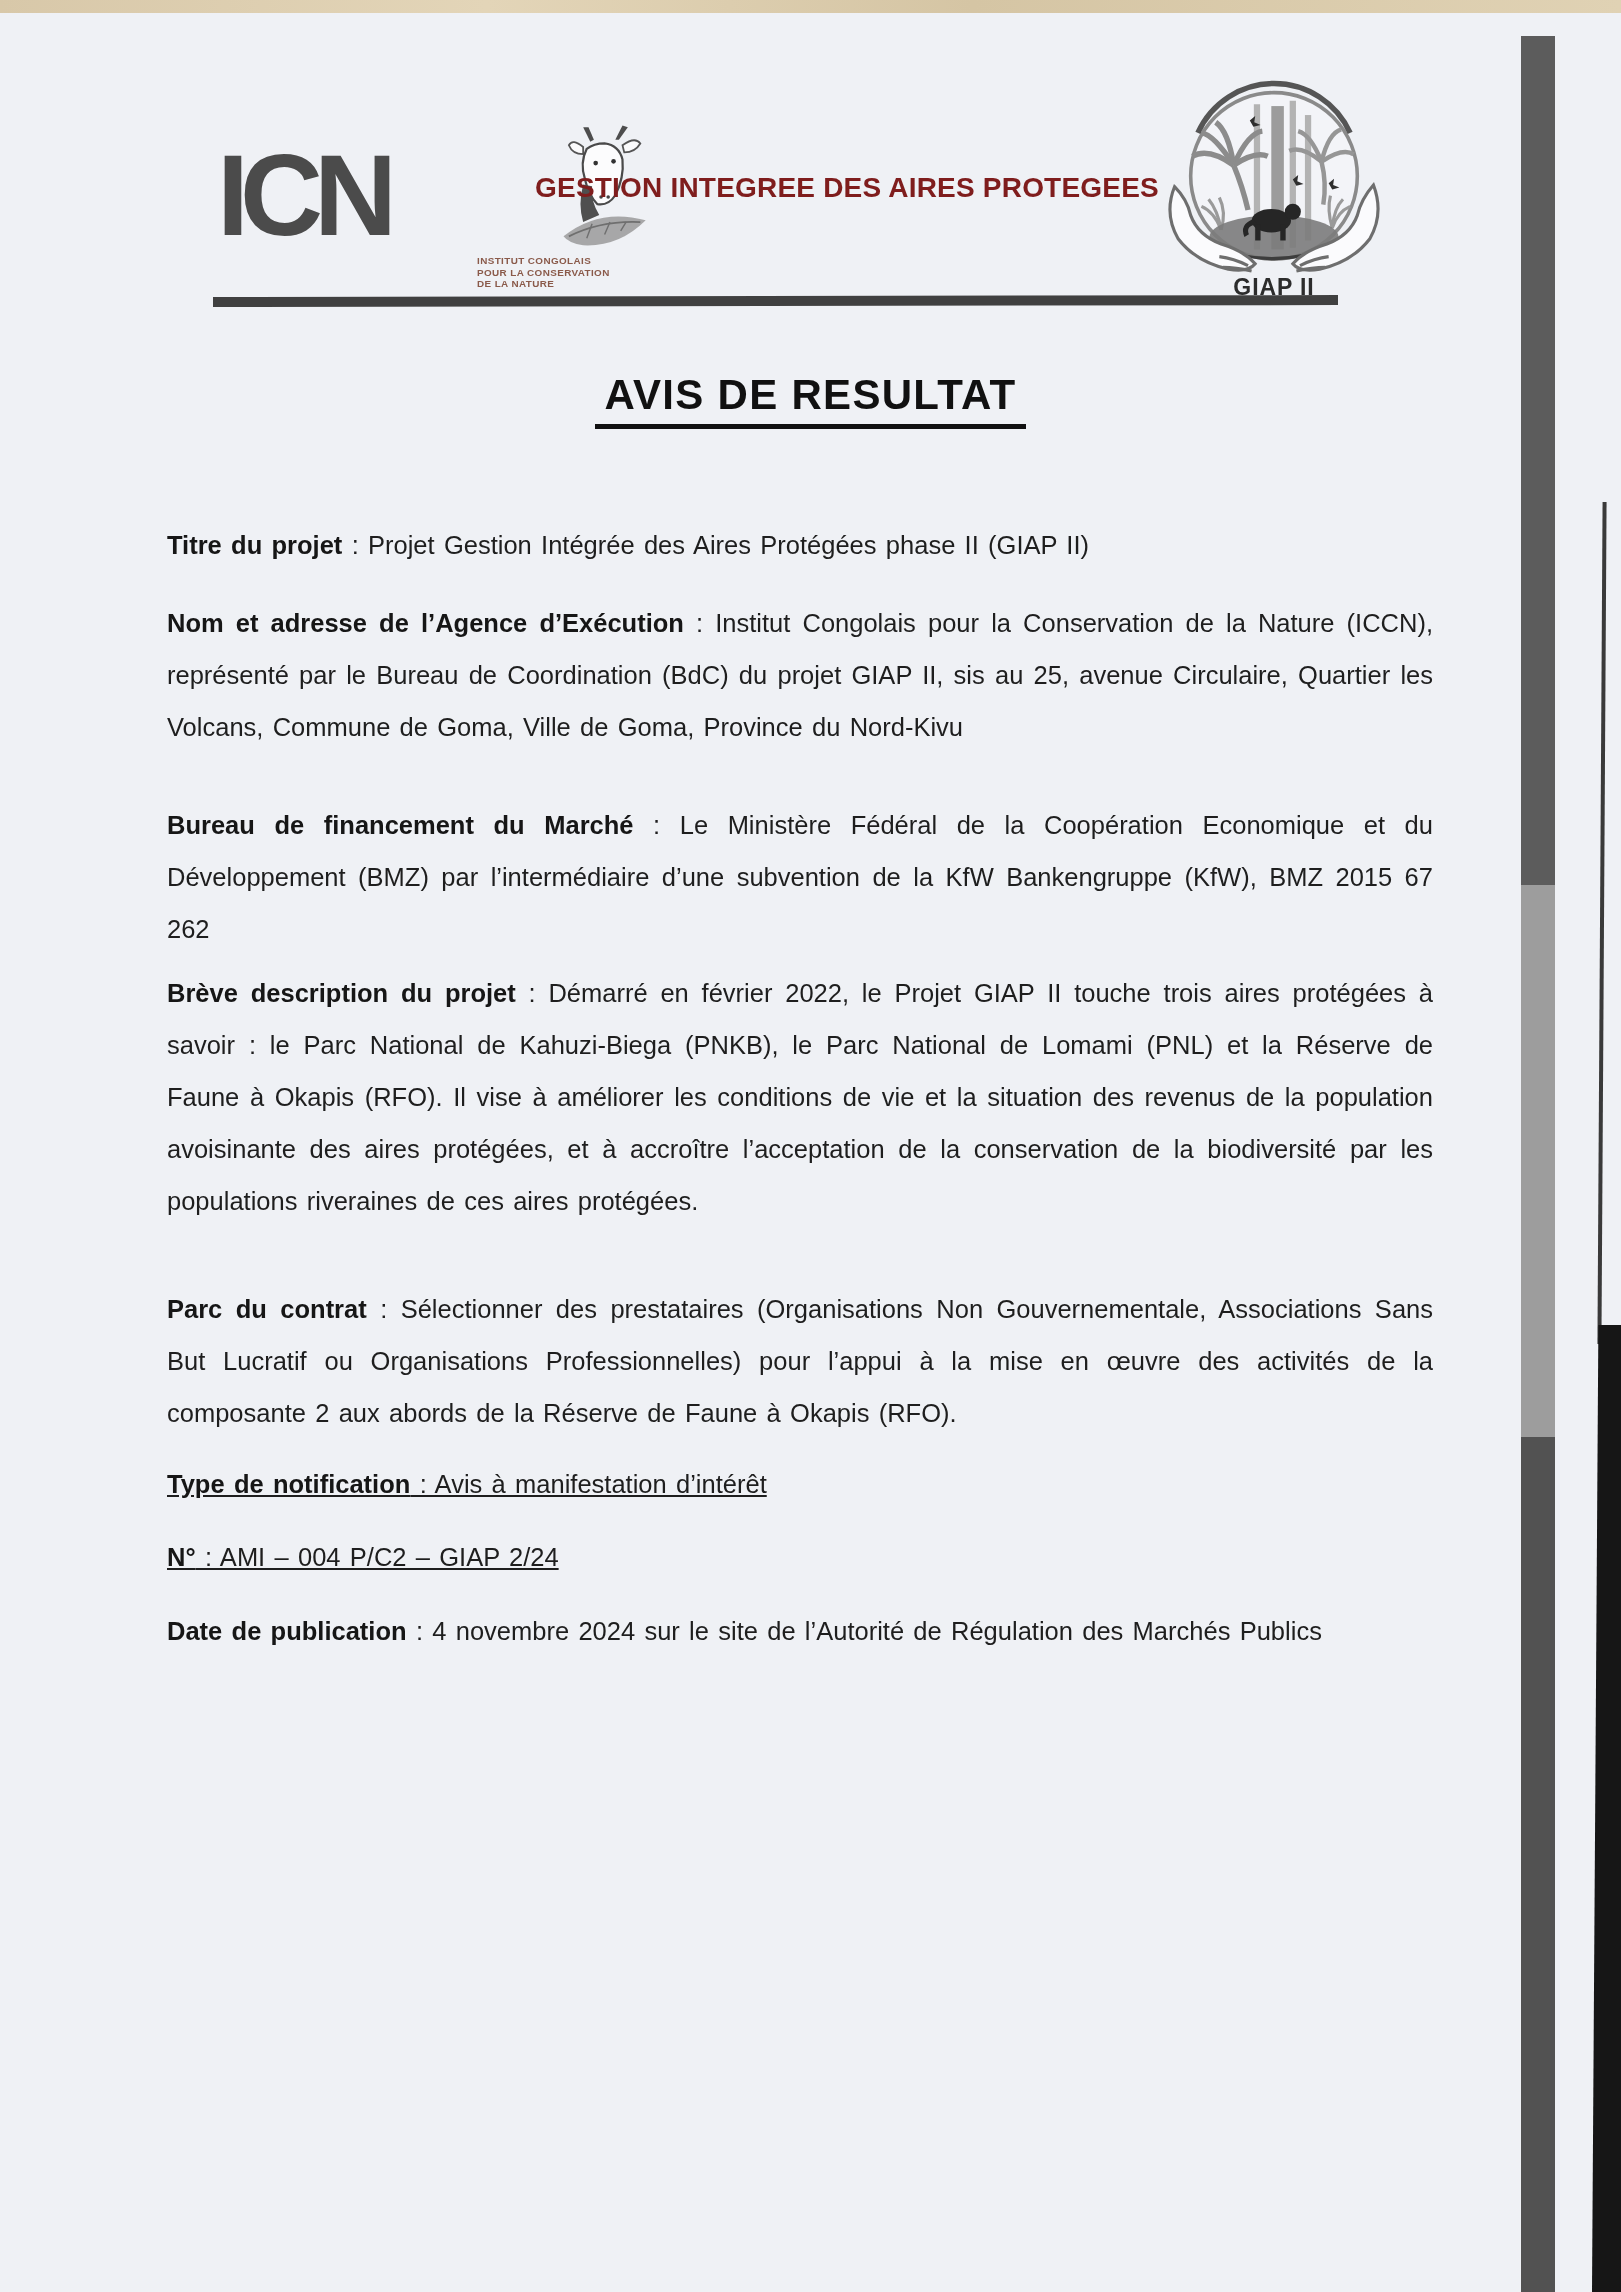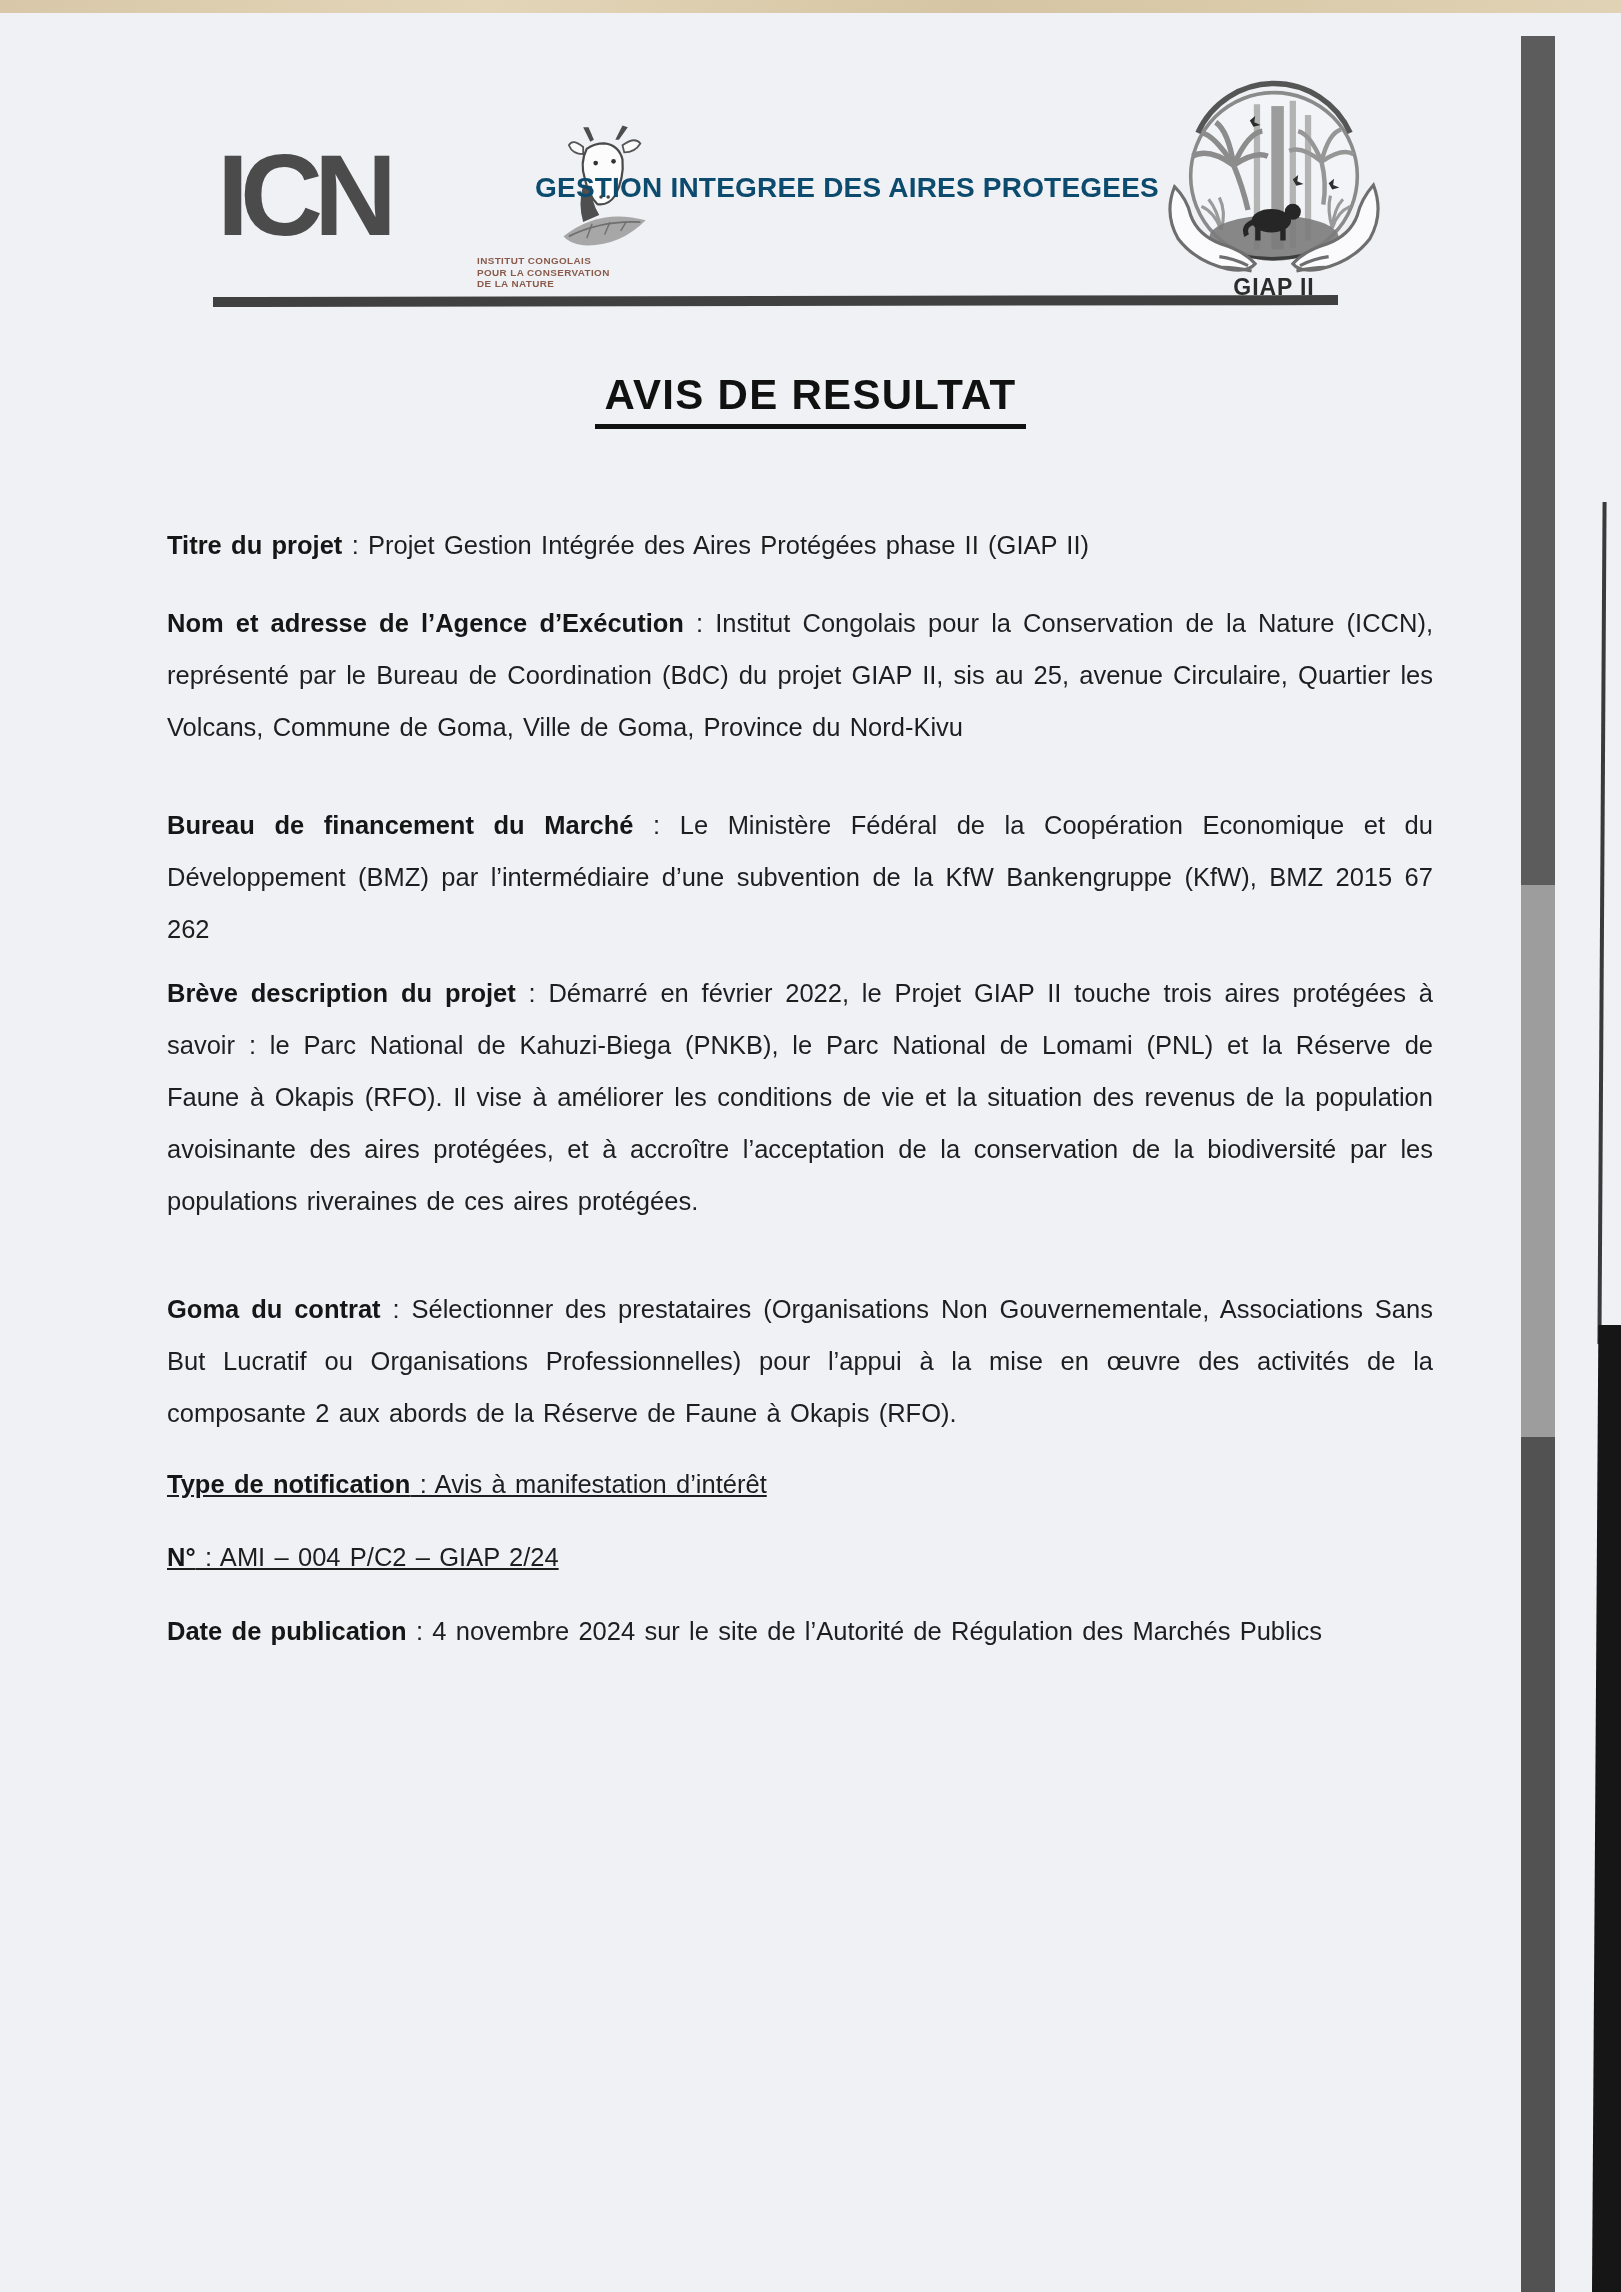--- a/index.html
+++ b/index.html
@@ -22,21 +22,21 @@
     background:#161616;clip-path:polygon(22% 0,100% 0,100% 100%,0 100%);}
 
   
   .iccn-logo{position:absolute;left:217px;top:106px;width:394px;height:188px;}
   .iccn-letters{font-weight:900;font-size:115px;line-height:115px;
     letter-spacing:-9px;color:#4b4b4b;position:absolute;left:0;top:32px;}
   .okapi{position:absolute;left:339px;top:16px;}
   .iccn-caption{position:absolute;left:260px;top:149px;width:143px;
     font-size:9.9px;line-height:11.6px;font-weight:bold;color:#8a5a4a;letter-spacing:0.4px;}
   .header-title{position:absolute;left:502px;top:172px;width:690px;text-align:center;
-    font-weight:800;color:#0c4a6e;}
+    font-weight:800;color:#7f1d1d;}
   .header-title .l1{font-size:28px;letter-spacing:0.2px;}
   .header-title .l2{font-size:28px;margin-top:14.3px;}
   .giap-logo{position:absolute;left:1162px;top:79px;width:224px;height:228px;}
   .giap-label{position:absolute;left:0;top:195px;width:224px;text-align:center;
     font-weight:800;font-size:23px;color:#2c2c2c;letter-spacing:0.9px;}
   .header-rule{position:absolute;left:213px;top:296px;width:1125px;height:9.9px;
     background:#404040;transform:rotate(-0.1deg);}
 
   
   .doc-title-wrap{position:absolute;left:0;top:371px;width:1621px;text-align:center;}
@@ -172,18 +172,18 @@
 
 <div class="doc-title-wrap">
   <span class="doc-title">AVIS DE RESULTAT</span>
 </div>
 
 <div class="body-text">
   <p class="g29"><b>Titre du projet</b><span> : Projet Gestion Intégrée des Aires Protégées phase II (GIAP II)</span></p>
   <p class="g51"><b>Nom et adresse de l’Agence d’Exécution</b><span> : Institut Congolais pour la Conservation de la Nature (ICCN), représenté par le Bureau de Coordination (BdC) du projet GIAP II, sis au 25, avenue Circulaire, Quartier les Volcans, Commune de Goma, Ville de Goma, Province du Nord-Kivu</span></p>
   <p class="g13"><b>Bureau de financement du Marché</b><span> : Le Ministère Fédéral de la Coopération Economique et du Développement (BMZ) par l’intermédiaire d’une subvention de la KfW Bankengruppe (KfW), BMZ 2015 67 262</span></p>
   <p class="g62"><b>Brève description du projet</b><span> : Démarré en février 2022, le Projet GIAP II touche trois aires protégées à savoir : le Parc National de Kahuzi-Biega (PNKB), le Parc National de Lomami (PNL) et la Réserve de Faune à Okapis (RFO). Il vise à améliorer les conditions de vie et la situation des revenus de la population avoisinante des aires protégées, et à accroître l’acceptation de la conservation de la biodiversité par les populations riveraines de ces aires protégées.</span></p>
-  <p class="g21"><b>Goma du contrat</b><span> : Sélectionner des prestataires (Organisations Non Gouvernementale, Associations Sans But Lucratif ou Organisations Professionnelles) pour l’appui à la mise en œuvre des activités de la composante 2 aux abords de la Réserve de Faune à Okapis (RFO).</span></p>
+  <p class="g21"><b>Parc du contrat</b><span> : Sélectionner des prestataires (Organisations Non Gouvernementale, Associations Sans But Lucratif ou Organisations Professionnelles) pour l’appui à la mise en œuvre des activités de la composante 2 aux abords de la Réserve de Faune à Okapis (RFO).</span></p>
   <p class="g24"><b>Type de notification</b><span> : Avis à manifestation d’intérêt</span></p>
   <p class="g24"><b>N°</b><span> : AMI – 004 P/C2 – GIAP 2/24</span></p>
   <p><b>Date de publication</b><span> : 4 novembre 2024 sur le site de l’Autorité de Régulation des Marchés Publics</span></p>
 </div>
 
 
 </body></html>

